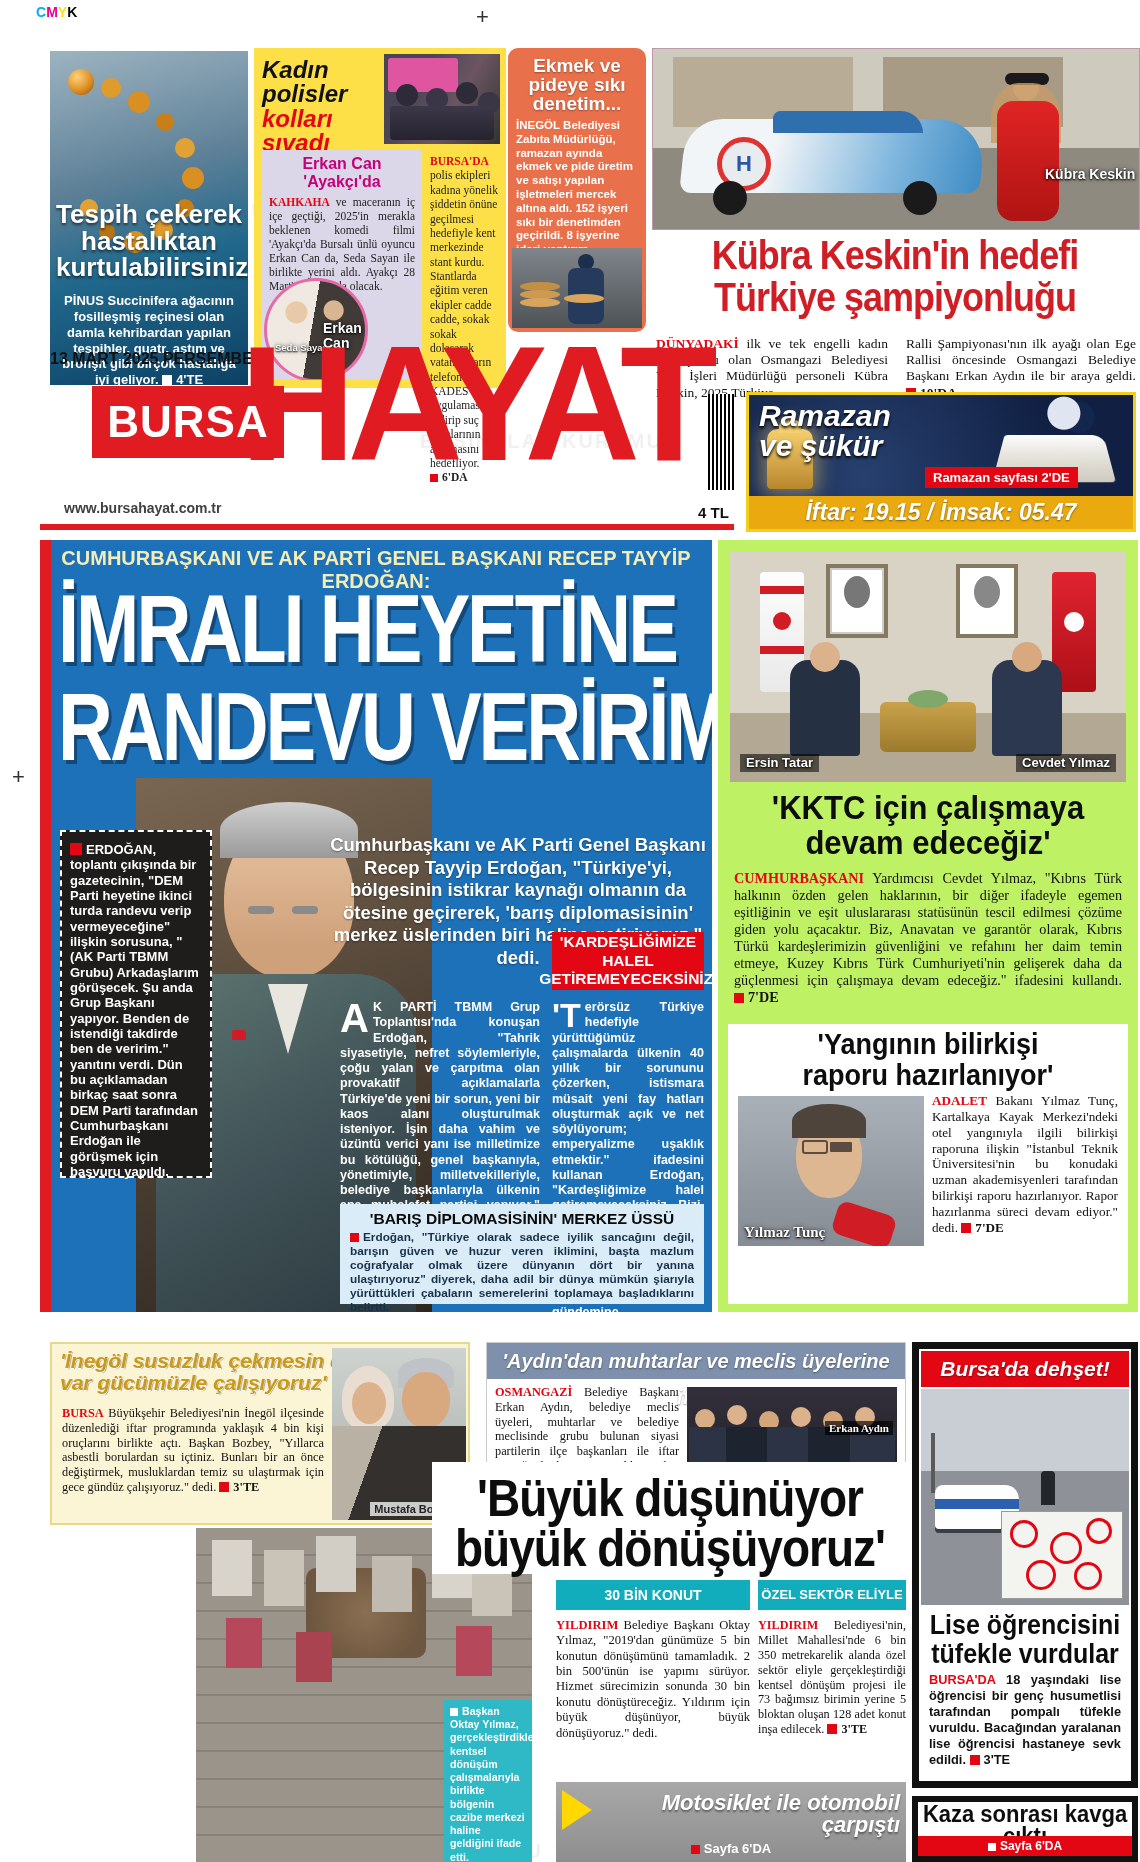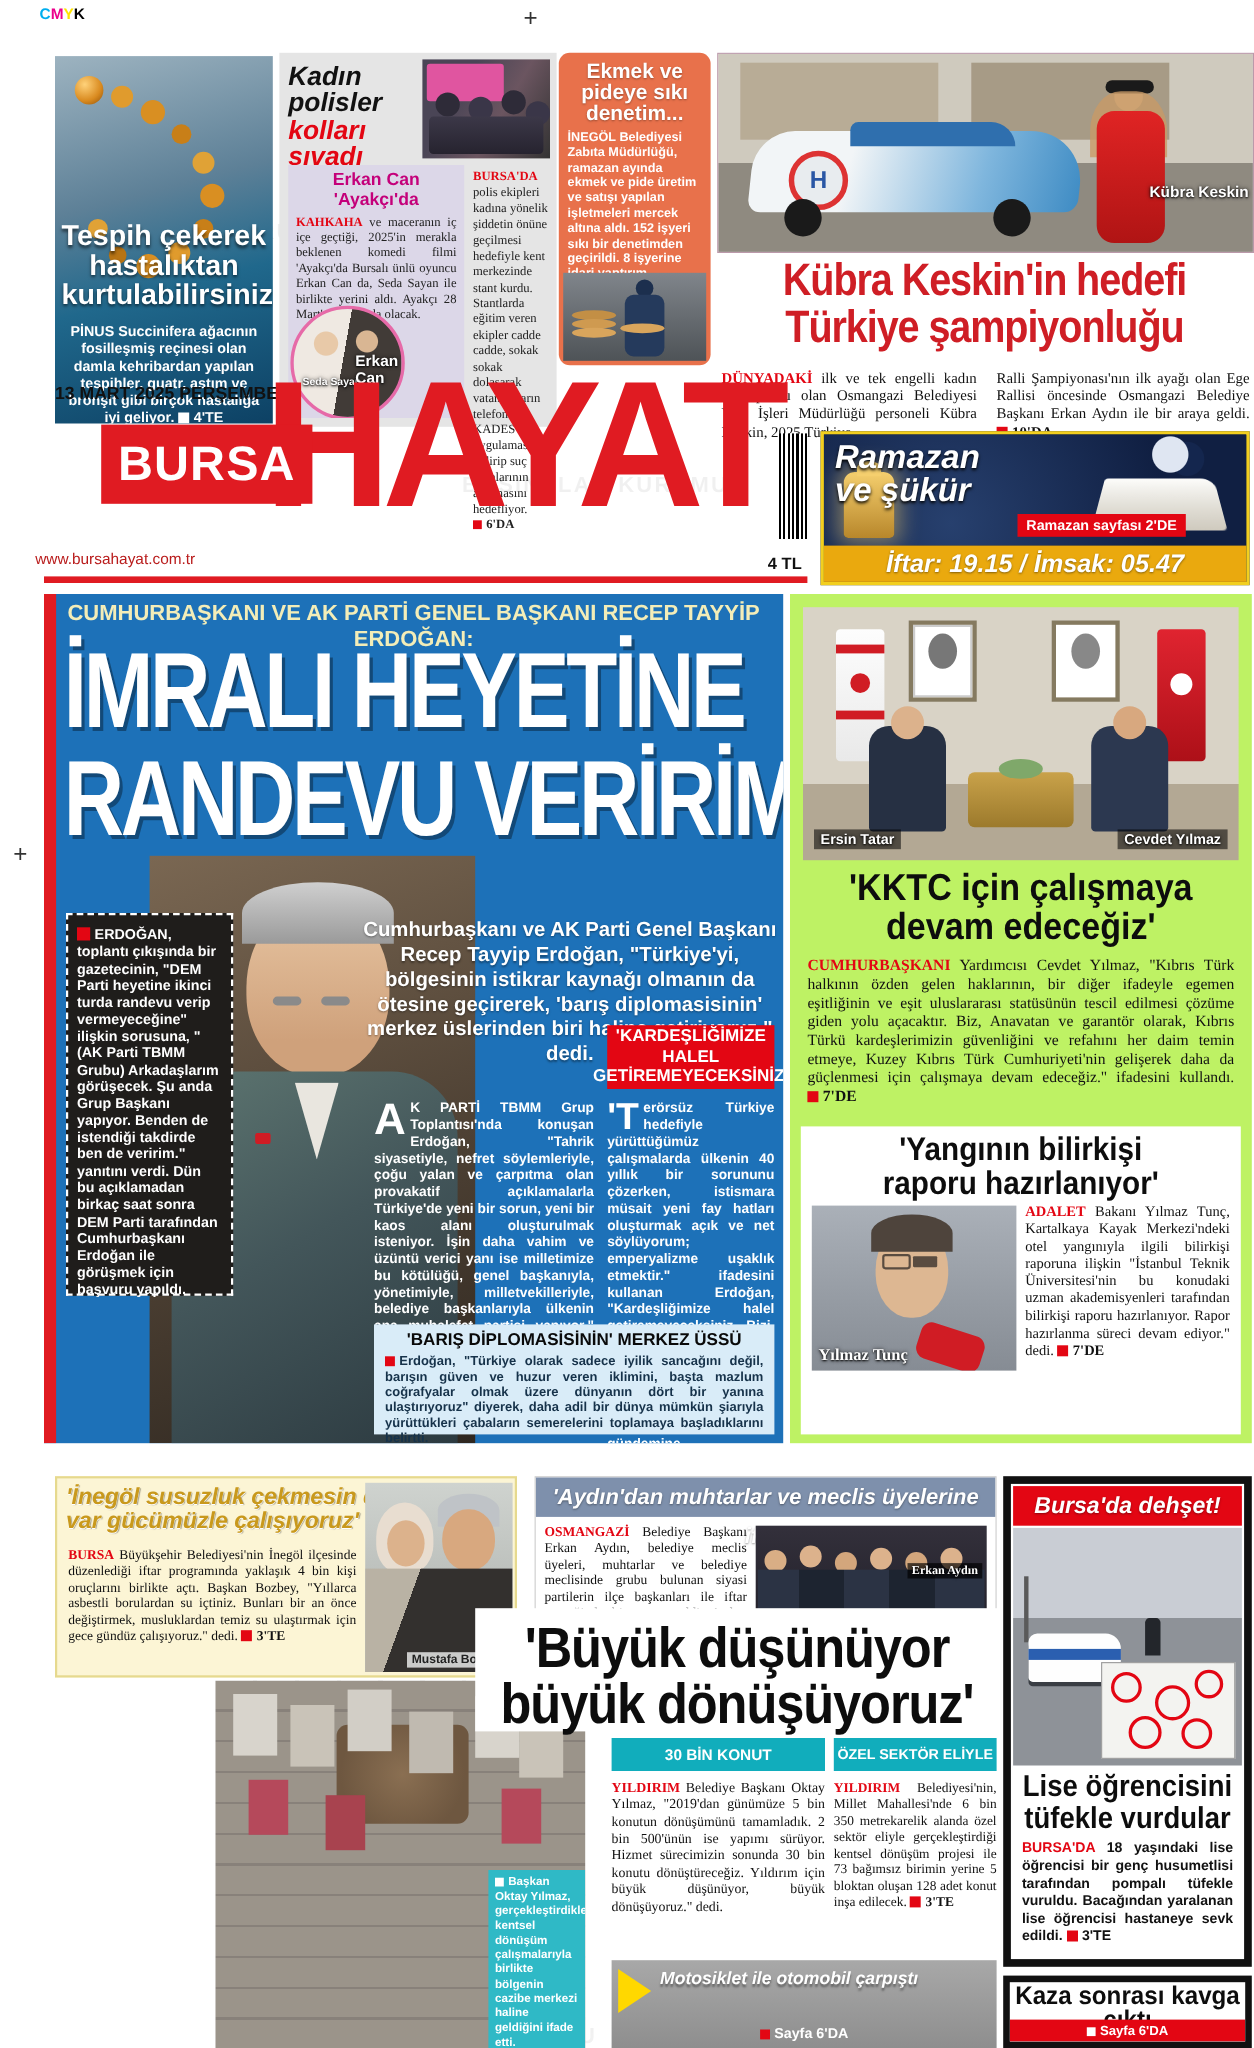--- a/index.html
+++ b/index.html
@@ -13,21 +13,21 @@
   .sq.w{background:#fff;}
   .wm{position:absolute;color:#1a1a1a;opacity:.06;font-weight:bold;font-size:20px;letter-spacing:2px;white-space:nowrap;}
   .lbl{position:absolute;color:#fff;font-weight:bold;text-shadow:0 1px 2px #000,0 0 4px rgba(0,0,0,.7);line-height:1.1;}
   .ref{font-weight:bold;white-space:nowrap;}
   
   .bursa-box{background:#e01b22;color:#fff;font-weight:900;text-align:center;}
   .hayat{color:#e01b22;font-weight:900;line-height:1;letter-spacing:-8px;}
   .barcode{background:repeating-linear-gradient(90deg,#000 0 2px,#fff 2px 4px);}
   
   .tespih{background:linear-gradient(165deg,#9db3c0 0%,#5d8097 38%,#20688c 62%,#0d4164 100%);}
-  .cream{background:#e5e5e5;}
+  .cream{background:#fde047;}
   .lav{background:#dcd7e8;}
   .ekm{background:#e8714b;border-radius:10px;}
   
   .mainblue{background:#1d71b8;}
   .redstrip{background:#e01b22;}
   .subred{background:#e30613;color:#fff;font-weight:900;text-align:center;}
   .whitebody{color:#fff;font-weight:bold;}
   .dash{background:#1f1d1b;border:2px dashed #fff;color:#fff;font-weight:bold;}
   .baris{background:#d9ecf8;}
   .green{background:#bef264;}
@@ -113,21 +113,21 @@
       <span>Kübra Keskin'in hedefi</span><br>
       <span>Türkiye şampiyonluğu</span>
     </h1>
     <p class="serif just abs" style="left:4px;top:288px;width:232px;font-size:13.5px;line-height:1.2;color:#111;"><b style="color:#e30613;">DÜNYADAKİ</b><span> ilk ve tek engelli kadın ralli pilotu olan Osmangazi Belediyesi Yazı İşleri Müdürlüğü personeli Kübra Keskin, 2025 Türkiye</span></p>
     <p class="serif just abs" style="left:254px;top:288px;width:230px;font-size:13.5px;line-height:1.2;color:#111;"><span>Ralli Şampiyonası'nın ilk ayağı olan Ege Rallisi öncesinde Osmangazi Belediye Başkanı Erkan Aydın ile bir araya geldi.</span> <span class="ref"><span class="sq"></span><b>10'DA</b></span></p>
   </div>
 
   <div class="abs" style="left:50px;top:350px;font-weight:900;font-size:16px;color:#111;">13 MART 2025 PERŞEMBE</div>
   <div class="abs hayat cond" style="left:240px;top:322px;font-size:160px;transform:scaleY(1.02);">HAYAT</div>
   <div class="abs bursa-box" style="left:92px;top:386px;width:192px;height:72px;font-size:44px;line-height:72px;letter-spacing:1px;">BURSA</div>
-  <div class="abs" style="left:32px;top:500px;font-weight:normal;font-size:14px;color:#b91c1c;">www.bursahayat.com.tr</div>
+  <div class="abs" style="left:64px;top:500px;font-weight:bold;font-size:14px;color:#404040;">www.bursahayat.com.tr</div>
   <div class="abs" style="left:40px;top:524px;width:694px;height:6px;background:#e01b22;"></div>
   <div class="abs" style="left:694px;top:394px;width:44px;height:104px;">
     <span class="abs" style="left:-28px;top:44px;font-size:8px;color:#111;transform:rotate(-90deg);transform-origin:center;width:96px;text-align:center;letter-spacing:1px;">ISSN 1307555-1</span>
     <div class="abs barcode" style="left:14px;top:0;width:26px;height:96px;"></div>
   </div>
   <div class="abs" style="left:698px;top:504px;font-weight:900;font-size:15px;color:#111;">4 TL</div>
 
   <div class="abs" style="left:746px;top:392px;width:390px;height:140px;border:3px solid #f2cf1f;box-sizing:border-box;background:#0e1c3e;overflow:hidden;">
     <div class="abs" style="left:0;top:0;right:0;height:101px;background:radial-gradient(circle at 82% 18%,#dfe6f2 0 16px,transparent 17px),radial-gradient(circle at 86% 22%,#14264e 0 15px,transparent 16px),radial-gradient(circle at 30% 80%,#27406e,#101f42 70%),linear-gradient(120deg,#1a2a52,#0e1c3e);">
       <div class="abs" style="left:18px;top:34px;width:46px;height:60px;background:linear-gradient(#f5cf6e,#b8872b);border-radius:10px 10px 4px 4px;box-shadow:0 0 18px 6px rgba(245,207,110,.45);"></div>
@@ -303,17 +303,17 @@
     </h1>
   </div>
 
   <div class="abs teal" style="left:556px;top:1580px;width:194px;height:30px;font-size:14px;line-height:30px;">30 BİN KONUT</div>
   <div class="abs teal" style="left:758px;top:1580px;width:148px;height:30px;font-size:13px;line-height:30px;">ÖZEL SEKTÖR ELİYLE</div>
   <p class="serif just abs" style="left:556px;top:1618px;width:194px;font-size:12.6px;line-height:1.22;color:#111;"><b style="color:#e30613;">YILDIRIM</b><span> Belediye Başkanı Oktay Yılmaz, "2019'dan günümüze 5 bin konutun dönüşümünü tamamladık. 2 bin 500'ünün ise yapımı sürüyor. Hizmet sürecimizin sonunda 30 bin konutu dönüştüreceğiz. Yıldırım için büyük düşünüyor, büyük dönüşüyoruz." dedi.</span></p>
   <p class="serif just abs" style="left:758px;top:1618px;width:148px;font-size:12.2px;line-height:1.22;color:#111;"><b style="color:#e30613;">YILDIRIM</b><span> Belediyesi'nin, Millet Mahallesi'nde 6 bin 350 metrekarelik alanda özel sektör eliyle gerçekleştirdiği kentsel dönüşüm projesi ile 73 bağımsız birimin yerine 5 bloktan oluşan 128 adet konut inşa edilecek.</span> <span class="ref"><span class="sq"></span><b>3'TE</b></span></p>
 
   <div class="abs" style="left:556px;top:1782px;width:350px;height:80px;background:linear-gradient(#a8a8a8,#8e8e8e);overflow:hidden;">
     <div class="abs" style="left:6px;top:8px;width:0;height:0;border-top:20px solid transparent;border-bottom:20px solid transparent;border-left:30px solid #ffd800;"></div>
-    <div class="abs" style="left:44px;top:10px;width:300px;color:#fff;font-style:italic;font-weight:900;font-size:16px;line-height:1;text-shadow:0 2px 2px rgba(0,0,0,.4);">Motosiklet ile otomobil çarpıştı</div>
+    <div class="abs" style="left:44px;top:10px;width:300px;color:#fff;font-style:italic;font-weight:900;font-size:22px;line-height:1;text-shadow:0 2px 2px rgba(0,0,0,.4);text-align:right;">Motosiklet ile otomobil çarpıştı</div>
     <div class="abs" style="left:0;right:0;bottom:6px;text-align:center;color:#fff;font-weight:900;font-size:13px;"><span class="sq" style="width:9px;height:9px;"></span><span>Sayfa 6'DA</span></div>
   </div>
 
 </div>
 
 </body></html>

